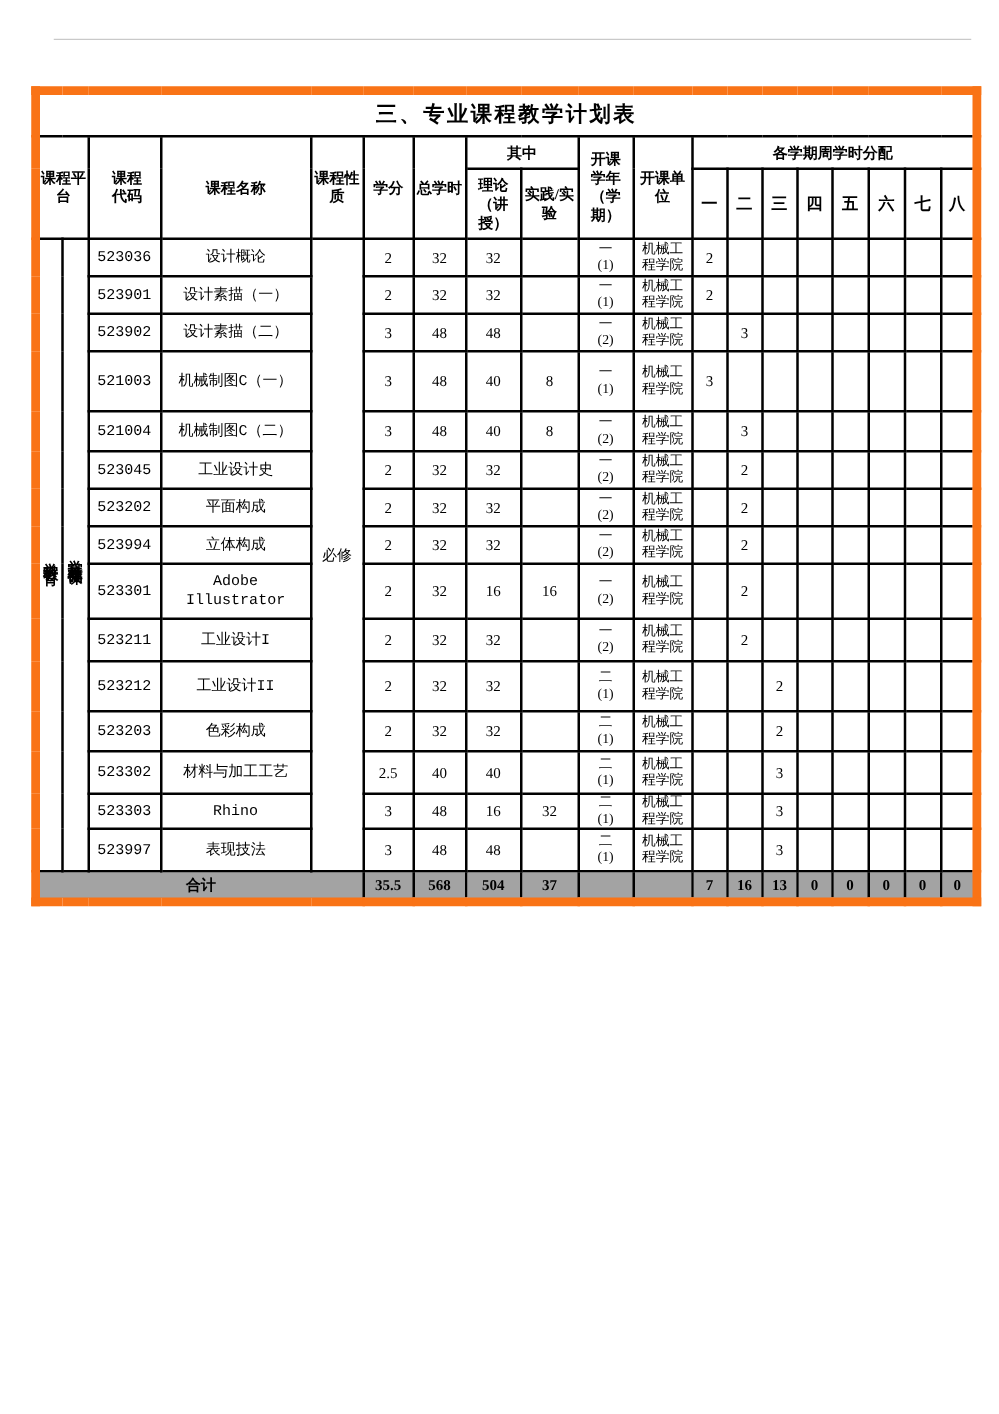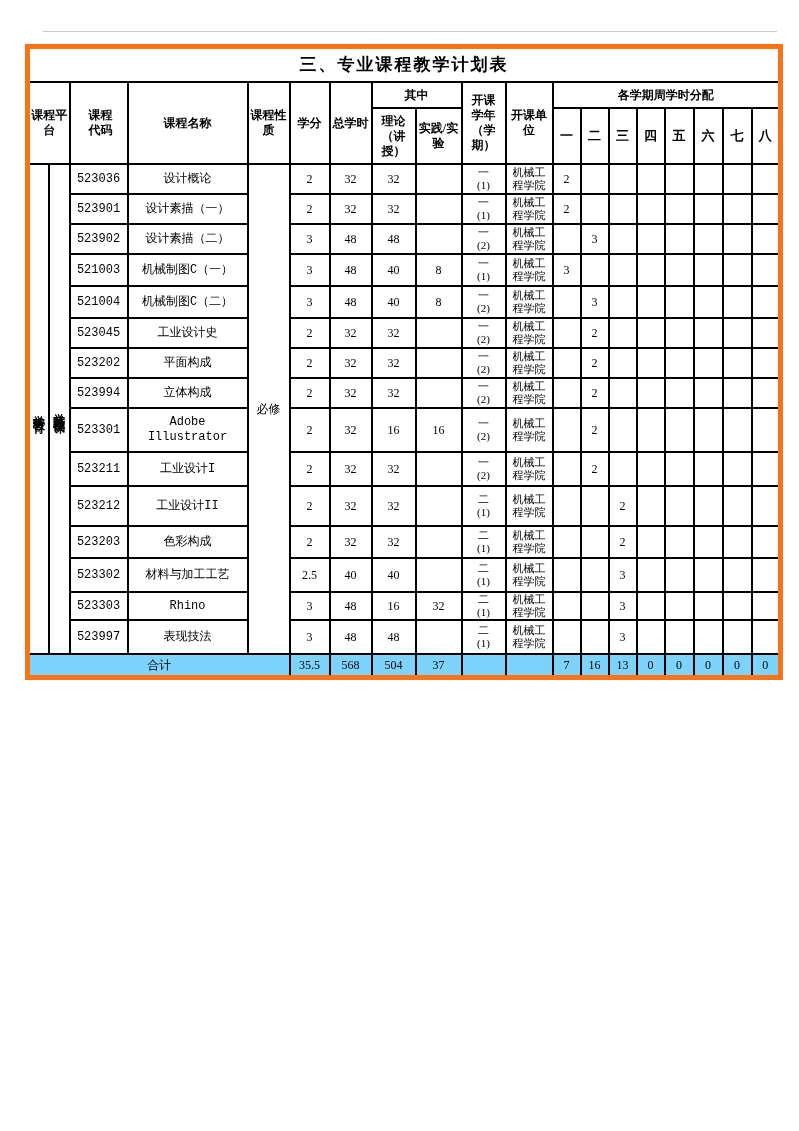--- a/index.html
+++ b/index.html
@@ -8,23 +8,23 @@
     background:#ffffff;
     position:relative;
     font-family:"Liberation Serif","DejaVu Serif",serif;
     color:#000;
   }
   .page-top-rule {
     position:absolute; top:31px; left:43px; width:734px; height:1px;
     background:#c9c9c9;
   }
   table.plan {
-    position:absolute; left:25px; top:44px; width:752px;
+    position:absolute; left:25px; top:69px; width:752px;
     border-collapse:collapse; table-layout:fixed;
-    border:5px solid #f97316;
+    border:7px solid #f97316;
   }
   th, td {
     border:2px solid #000;
     padding:0 2px;
     text-align:center; vertical-align:middle;
     font-size:12px; line-height:1.25;
     font-weight:normal;
     overflow:hidden;
     word-break:break-all;
   }
@@ -37,22 +37,22 @@
   .hdr-pad0 { padding:0; }
   .mono { font-family:"Liberation Mono","DejaVu Sans Mono",monospace; }
   .pre { white-space:pre-line; }
   .small { font-size:11px; line-height:1.2; }
   td.vgroup { font-weight:bold; padding:0; }
   td.vgroup .vtext {
     writing-mode:vertical-lr; text-orientation:upright;
     display:inline-block; letter-spacing:2px; line-height:1.05; font-size:12px;
   }
   tr.total-row td {
-    background:#7dd3fc;
-    font-weight:normal; height:20px; font-size:12px;
+    background:#a3a3a3;
+    font-weight:bold; height:20px; font-size:12px;
   }
 </style>
 </head>
 <body>
 
 <div class="page-top-rule"></div>
 
 <table class="plan">
   <colgroup>
     <col style="width:21px">
@@ -158,21 +158,21 @@
         <td class="small">机械工程学院</td>
         <td></td>
         <td>3</td>
         <td></td>
         <td></td>
         <td></td>
         <td></td>
         <td></td>
         <td></td>
       </tr>
-      <tr style="height: 32px; padding-left: 30px;">
+      <tr style="height: 48px; padding-left: 30px;">
         <td class="mono">521003</td>
         <td class="mono pre">机械制图C（一）</td>
         <td>3</td>
         <td>48</td>
         <td>40</td>
         <td>8</td>
         <td class="pre small">一
 (1)</td>
         <td class="small">机械工程学院</td>
         <td>3</td>

